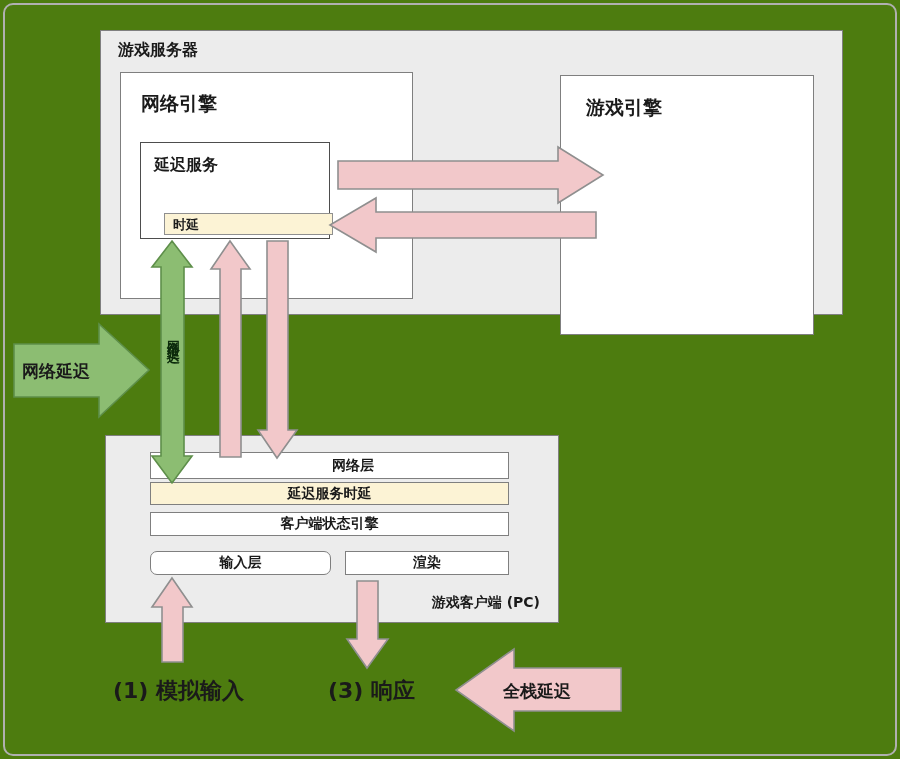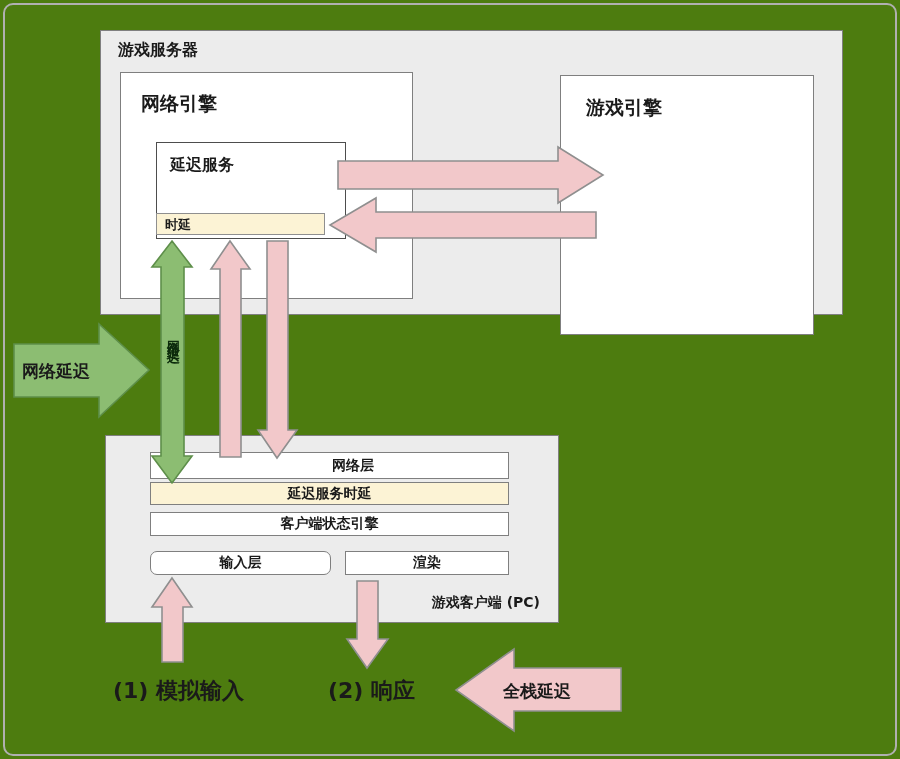--- a/index.html
+++ b/index.html
@@ -13,21 +13,21 @@
     --arrow-green-border:#5e8f4a;
     --text:#1a1a1a;
   }
   html,body{margin:0;padding:0;background:#ffffff;}
   body{font-family:"DejaVu Sans","Liberation Sans",sans-serif;color:var(--text);}
   .canvas{position:relative;width:900px;height:759px;background:#4d7c0f;overflow:hidden;}
   .frame{position:absolute;inset:3px;border:2px solid #b0b0b0;border-radius:10px;pointer-events:none;}
   .box{position:absolute;box-sizing:border-box;border:1.5px solid var(--box-border);background:#fff;}
   .box.gray{background:var(--box-gray);}
   .box.yellow{background:var(--highlight-yellow);border-color:#8f8f8f;}
-  .box.darkborder{border-color:var(--box-border-dark);margin-left:16px;}
+  .box.darkborder{border-color:var(--box-border-dark);}
   .box-title{position:absolute;font-weight:bold;white-space:nowrap;}
   .row{position:absolute;box-sizing:border-box;border:1.4px solid var(--box-border);background:#fff;
        display:flex;align-items:center;justify-content:center;font-size:14px;font-weight:600;white-space:nowrap;}
   .row.yellow{background:var(--highlight-yellow);}
   svg.arrows{position:absolute;left:0;top:0;width:900px;height:759px;pointer-events:none;}
   .arrow-pink{fill:var(--arrow-pink);stroke:var(--arrow-pink-border);stroke-width:1.6;}
   .arrow-green{fill:var(--arrow-green);stroke:var(--arrow-green-border);stroke-width:1.6;}
   .label{position:absolute;white-space:nowrap;}
   .label.big{font-size:17px;font-weight:bold;}
   .label.annot{font-size:22px;font-weight:600;}
@@ -44,21 +44,21 @@
   </div>
 
   <div class="box" style="left:120px;top:72px;width:293px;height:227px;">
     <div class="box-title" style="left:20px;top:18px;font-size:19px;">网络引擎</div>
   </div>
 
   <div class="box darkborder" style="left:140px;top:142px;width:190px;height:97px;">
     <div class="box-title" style="left:13px;top:12px;font-size:16px;">延迟服务</div>
   </div>
 
-  <div class="box yellow" style="left:156px;top:213px;width:169px;height:22px;line-height:22px;padding-left:8px;font-size:13px;font-weight:bold;">时延</div>
+  <div class="box yellow" style="left:164px;top:213px;width:169px;height:22px;line-height:22px;padding-left:8px;font-size:13px;font-weight:bold;">时延</div>
 
   <div class="box" style="left:560px;top:75px;width:254px;height:260px;">
     <div class="box-title" style="left:25px;top:19px;font-size:19px;">游戏引擎</div>
   </div>
 
   <div class="box gray" style="left:105px;top:435px;width:454px;height:188px;">
     <div class="box-title" style="right:18px;bottom:10px;font-size:14px;">游戏客户端 (PC)</div>
   </div>
 
   <div class="row" style="left:150px;top:452px;width:359px;height:27px;padding-left:47px;">网络层</div>
@@ -86,16 +86,16 @@
     <polygon class="arrow-green" points="14,344 99,344 99,324 149,370 99,417 99,397 14,397"></polygon>
 
     <polygon class="arrow-pink" points="621,668 514,668 514,649 456,690 514,731 514,711 621,711"></polygon>
   </svg>
 
   <div class="label big" style="left:22px;top:360px;">网络延迟</div>
   <div class="vtext" style="left:164px;top:330px;">网络延迟</div>
   <div class="label big" style="left:503px;top:680px;width:110px;text-align:left;">全栈延迟</div>
 
   <div class="label annot" style="left:113px;top:676px;">(1) 模拟输入</div>
-  <div class="label annot" style="left:328px;top:676px;">(2) 响应</div>
+  <div class="label annot" style="left:328px;top:676px;">(3) 响应</div>
 
   <div class="frame"></div>
 </div>
 
 </body></html>

